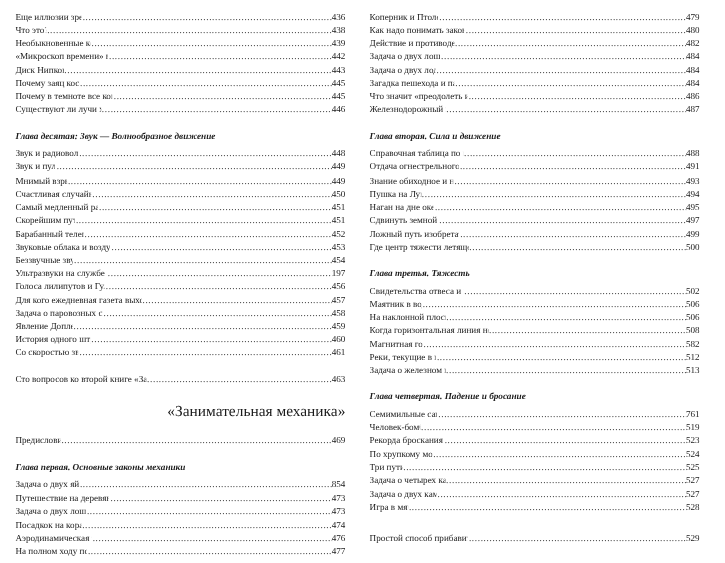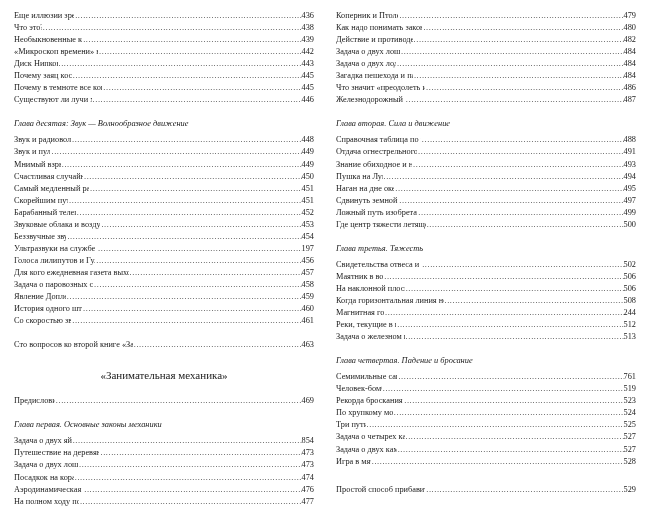--- a/index.html
+++ b/index.html
@@ -53,24 +53,25 @@
     flex: 0 0 auto;
     text-align: right;
     font-size: 8.3px;
   }
   .head {
     font-style: italic;
     font-size: 8.4px;
     line-height: 12.05px;
     margin: 0;
     white-space: nowrap;
+    font-weight: bold;
   }
   .centered {
-    text-align: center;
-    font-size: 11px;
+    text-align: right;
+    font-size: 14px;
     line-height: 12.05px;
     white-space: nowrap;
   }
   .sp-4 { height: 4px; }
   .sp-12 { height: 12px; }
   .sp-14 { height: 14px; }
   .sp-18 { height: 18px; }
 </style>
 </head>
 <body>
@@ -351,21 +352,21 @@
         <span class="pg">506</span>
       </div>
       <div class="entry">
         <span class="t">Когда горизонтальная линия не горизонтальна?</span>
         <span class="dots">........................................................................................................</span>
         <span class="pg">508</span>
       </div>
       <div class="entry">
         <span class="t">Магнитная гора</span>
         <span class="dots">........................................................................................................</span>
-        <span class="pg">244</span>
+        <span class="pg">582</span>
       </div>
       <div class="entry">
         <span class="t">Реки, текущие в гору</span>
         <span class="dots">........................................................................................................</span>
         <span class="pg">512</span>
       </div>
       <div class="entry">
         <span class="t">Задача о железном пруте</span>
         <span class="dots">........................................................................................................</span>
         <span class="pg">513</span>

